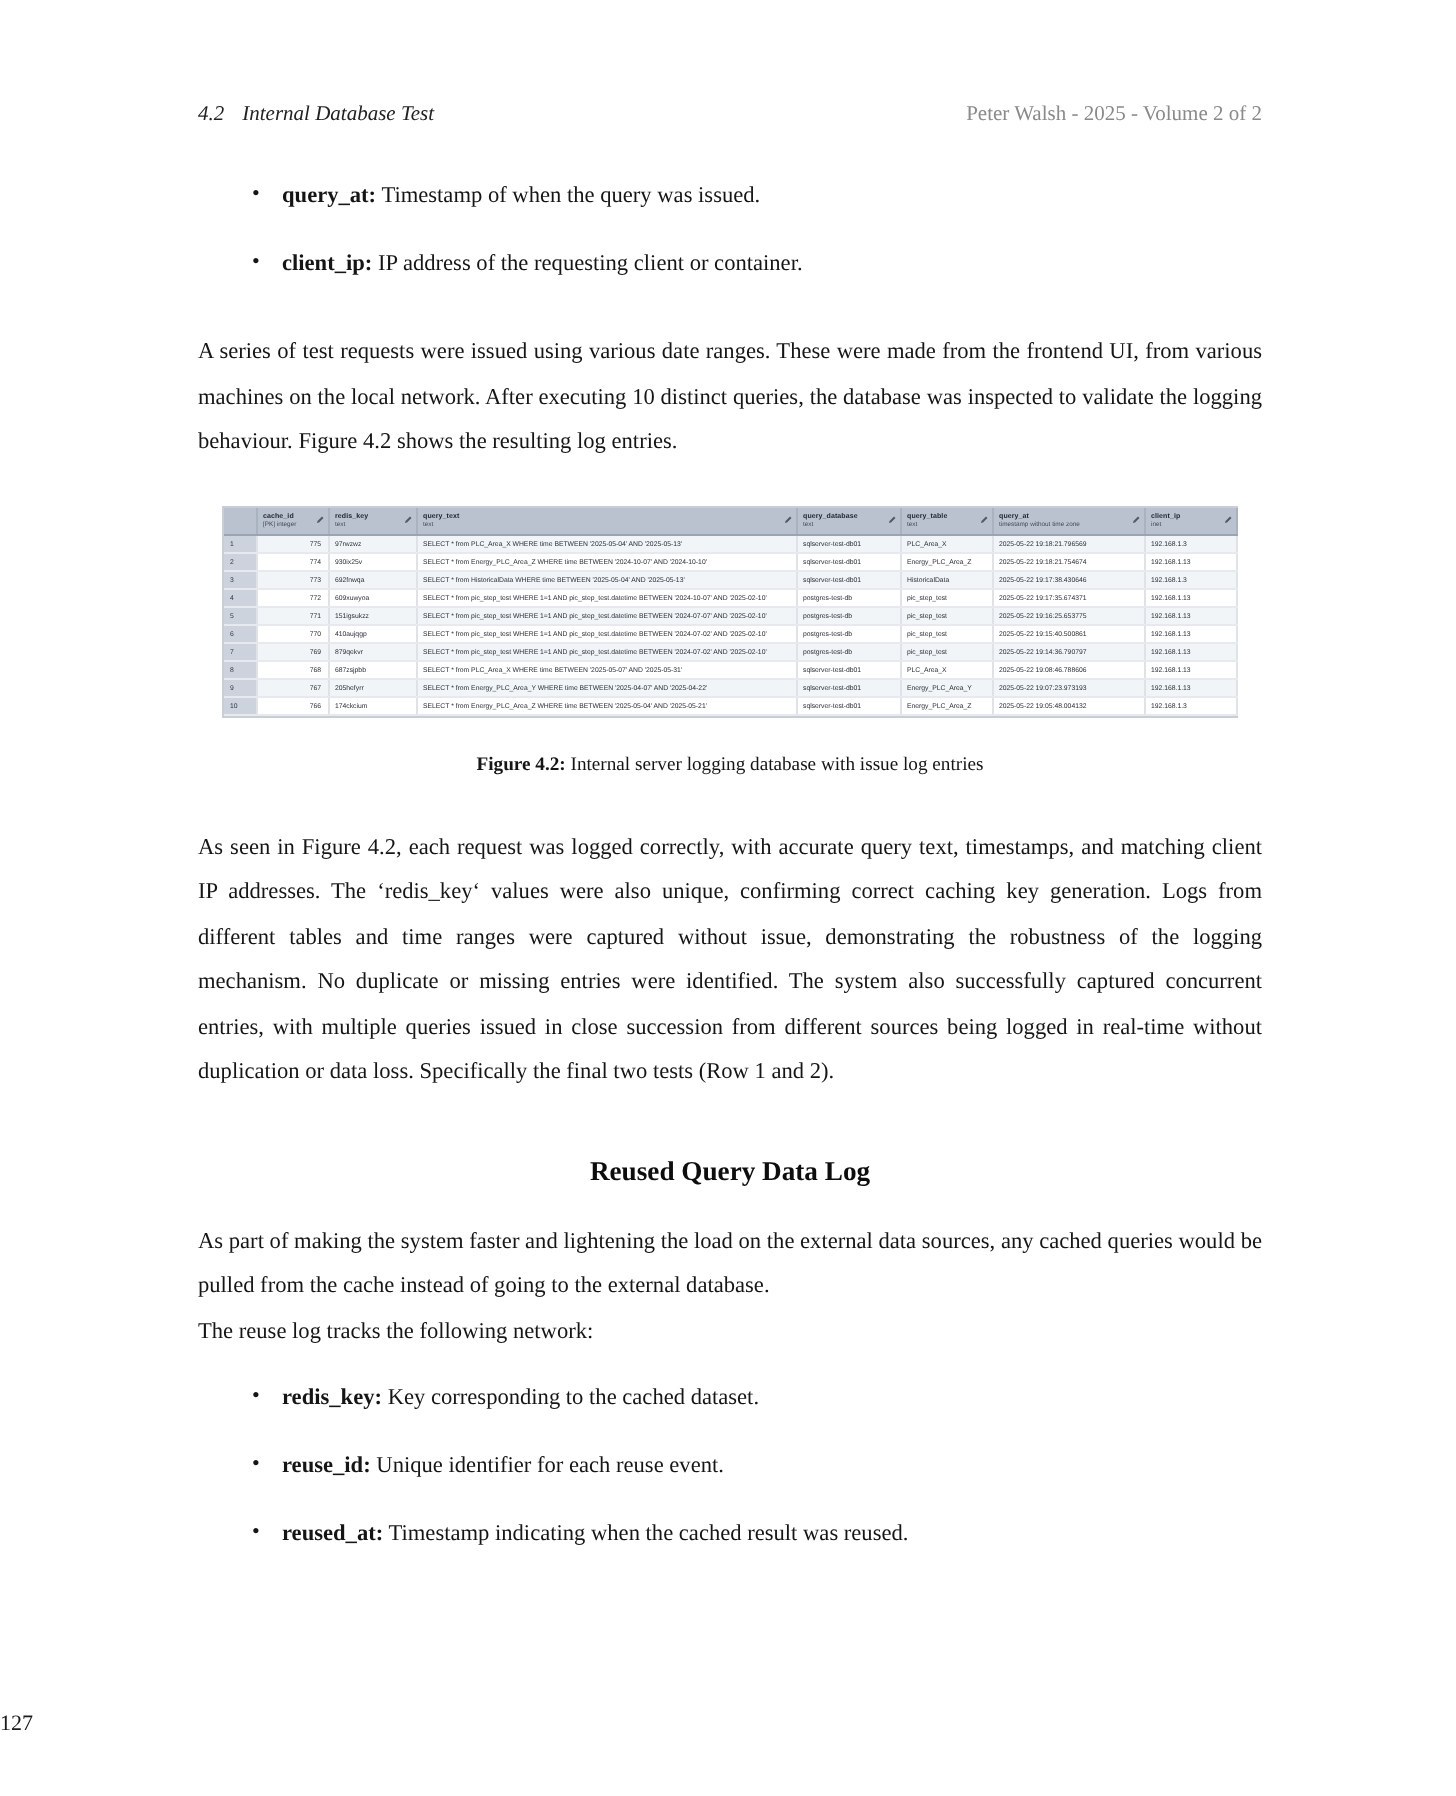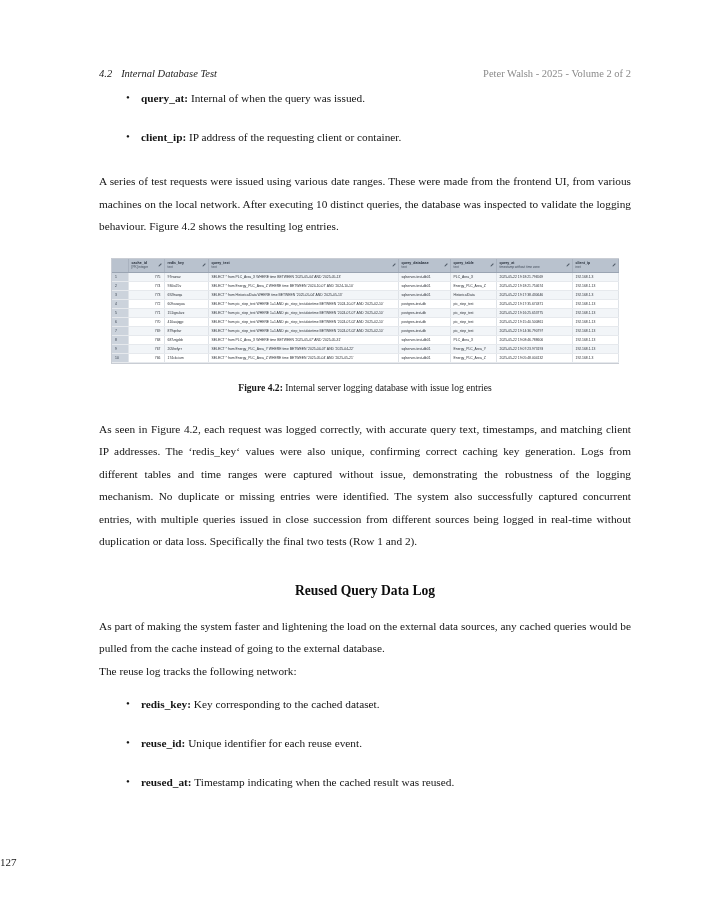--- a/index.html
+++ b/index.html
@@ -18,21 +18,21 @@
   .page {
     position: absolute;
     left: 0; top: 0;
     width: 728px;
     height: 898px;
   }
   
   .runhead {
     position: absolute;
     left: 99px;
-    top: 68px;
+    top: 52px;
     width: 532px;
     display: flex;
     justify-content: space-between;
     align-items: baseline;
     font-size: 10.5px;
   }
   .runhead-left {
     font-style: italic;
     color: #222;
     white-space: nowrap;
@@ -68,21 +68,21 @@
   }
   ul.fieldlist li {
     position: relative;
     padding-left: 18px;
     margin-left: 24px;
     font-size: 11.3px;
     line-height: 17px;
     color: #151515;
   }
   ul.fieldlist li + li {
-    margin-top: 22px;
+    margin-top: 17px;
   }
   ul.fieldlist li::before {
     content: "\2022";
     position: absolute;
     left: 3px;
     top: -1px;
     font-size: 11px;
     color: #151515;
   }
   .fieldname {
@@ -213,21 +213,21 @@
     <div class="runhead-left">
       <span class="secnum">4.2</span><span>Internal Database Test</span>
     </div>
     <div class="runhead-right">Peter Walsh - 2025 - Volume 2 of 2</div>
   </div>
 
   <div class="content">
 
     <ul class="fieldlist">
       <li>
-        <span class="fieldname">query_at:</span><span> Internal of when the query was issued.</span>
+        <span class="fieldname">query_at:</span><span> Timestamp of when the query was issued.</span>
       </li>
       <li>
         <span class="fieldname">client_ip:</span><span> IP address of the requesting client or container.</span>
       </li>
     </ul>
 
     <div class="spacer-24"></div>
 
     <p class="para">A series of test requests were issued using various date ranges. These were made from the frontend UI, from various machines on the local network. After executing 10 distinct queries, the database was inspected to validate the logging behaviour. Figure 4.2 shows the resulting log entries.</p>
 

